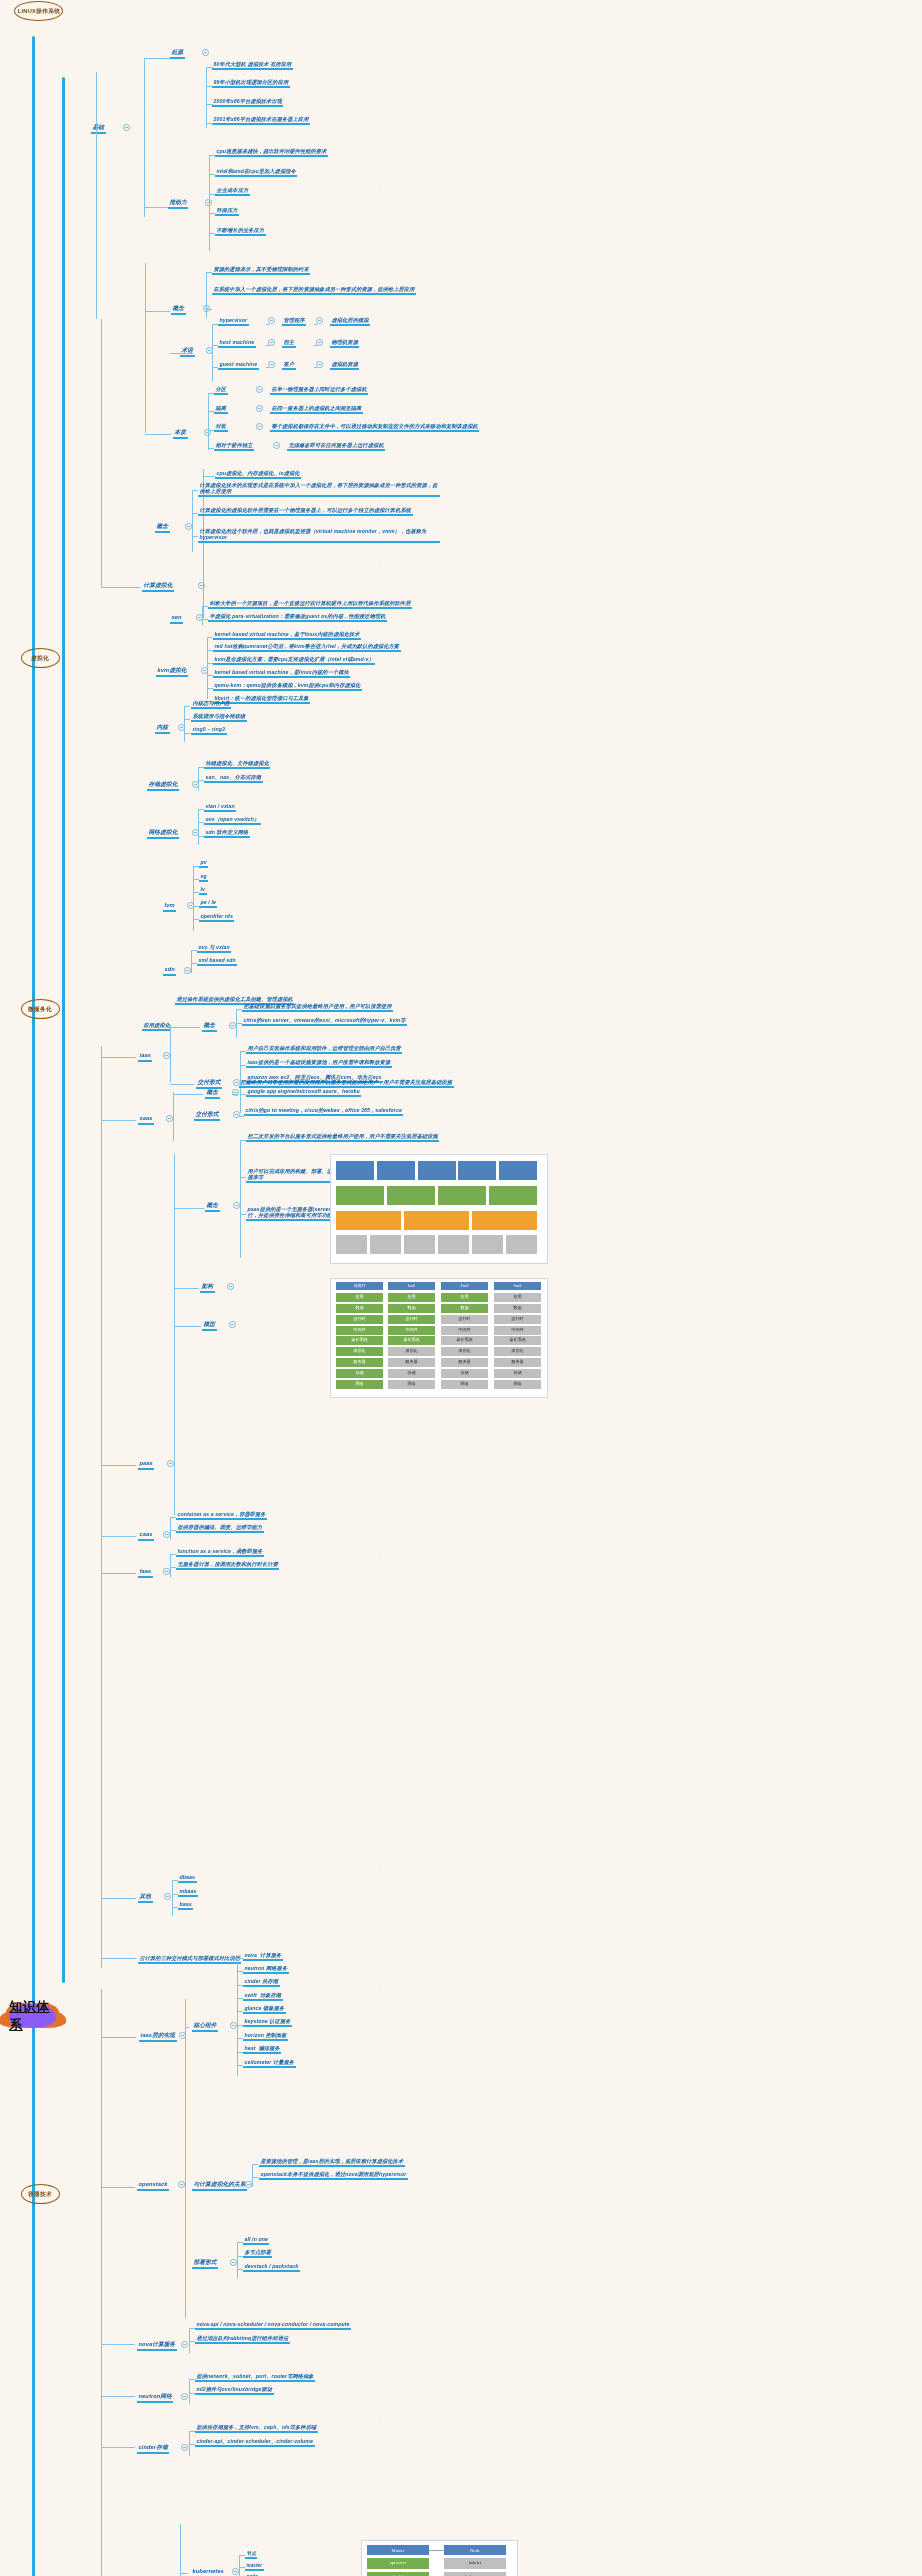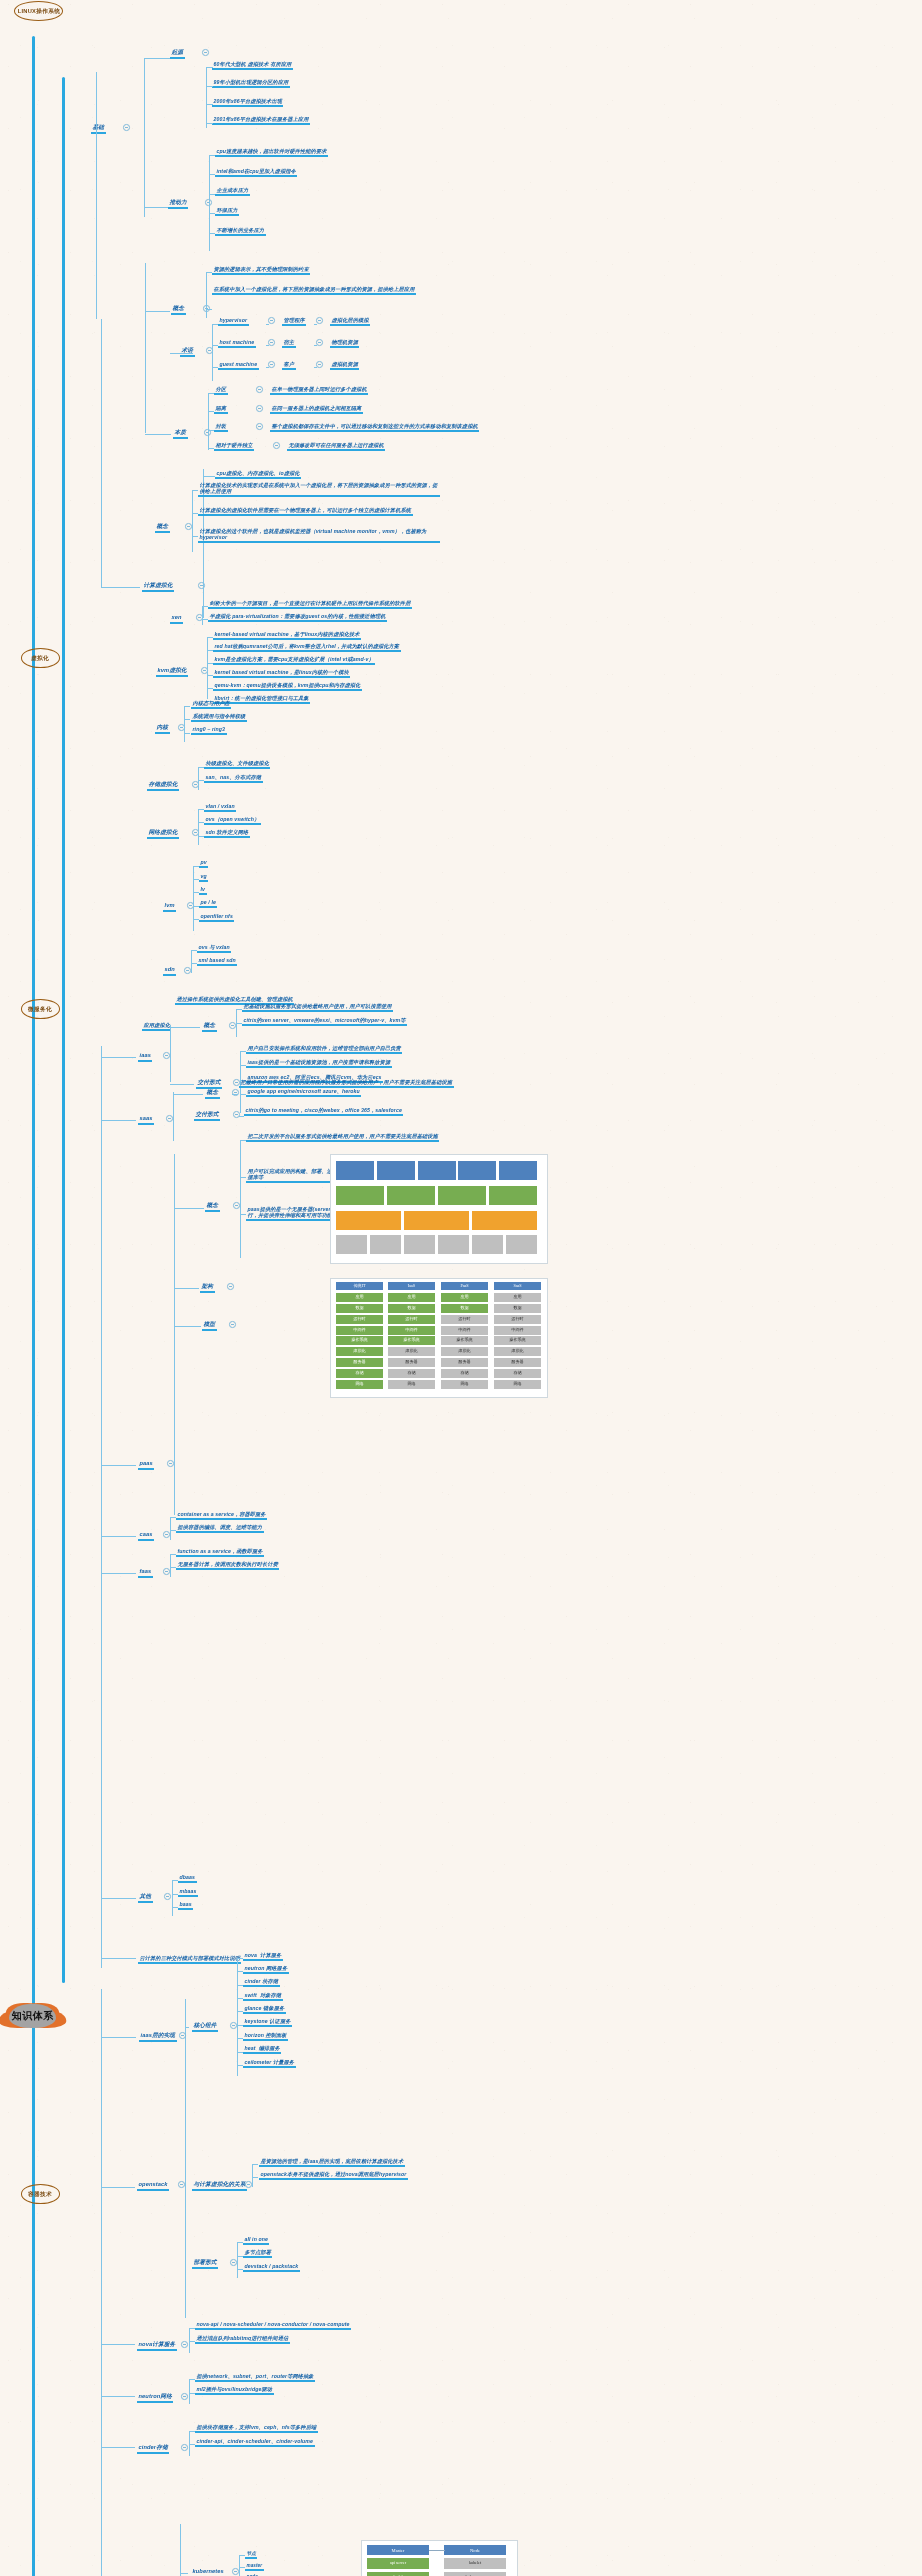--- a/index.html
+++ b/index.html
@@ -24,30 +24,31 @@
   .topic{
     color:#1663a8; font-style:italic; font-weight:bold;
     line-height:1.18; letter-spacing:0.1px;
     padding:0 1.5px 1px 1.5px;
     border-bottom:2.1px solid #2ba6e0;
     display:inline-block;
   }
   .t10{font-size:4.6px;}  .t11{font-size:5.2px;} .t12{font-size:5.7px;}
   .cloud{
     position:absolute;
-    background:#a3a3a3;
-    color:#111; font-weight:bold; font-size:10px;
+    background:#8b5cf6;
+    color:#111; font-weight:bold; font-size:13px;
     display:flex;align-items:center;justify-content:center;
     border-radius:46% 46% 46% 46%/58% 58% 42% 42%;
     box-shadow:
       -13.4px 3.1px 0 -3.1px #e2712b,
       13.4px 3.1px 0 -3.1px #e2712b,
       -7.2px -5.2px 0 -4.1px #e2712b,
       7.2px -5.2px 0 -4.1px #e2712b;
     letter-spacing:0.5px;
+    text-decoration:underline;
   }
   .ellipse{
     position:absolute;
     border:1.5px solid #9a5d15; border-radius:50%;
     color:#7a4a10; font-weight:bold; font-style:normal;
     display:flex;align-items:center;justify-content:center;
     font-size:5.7px; background:transparent; letter-spacing:0.3px;
     text-align:center; line-height:1.1;
   }
   .hair{position:absolute;background:#7fc4e8;}

